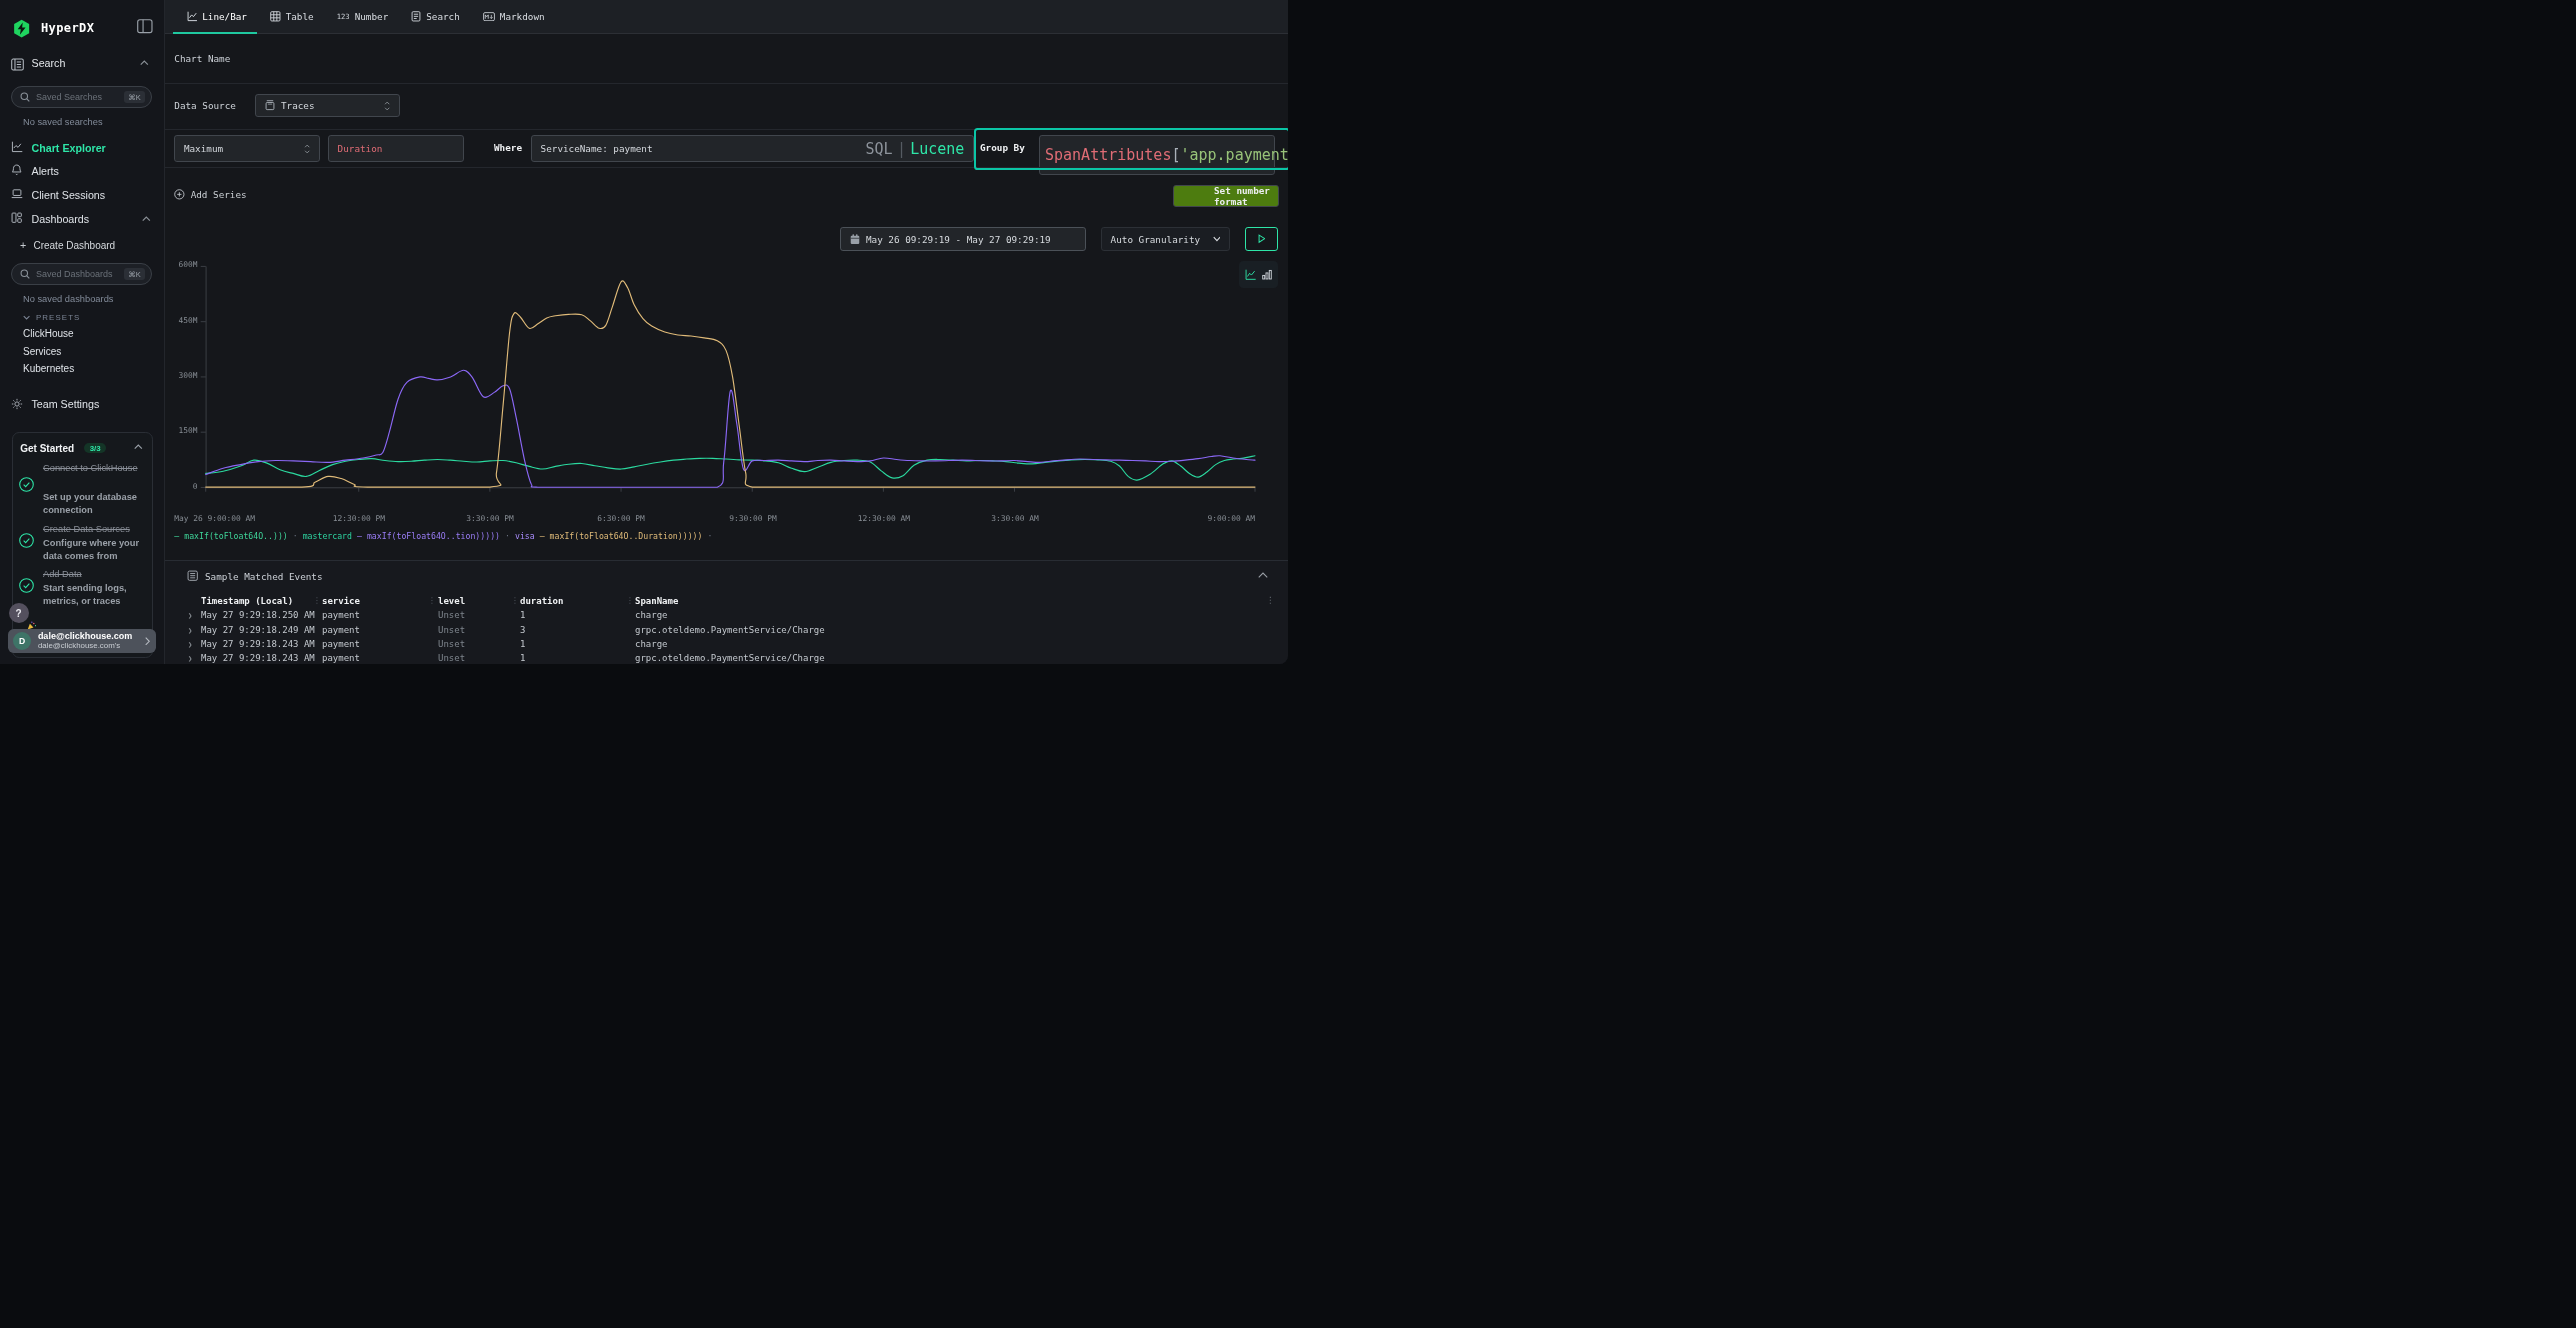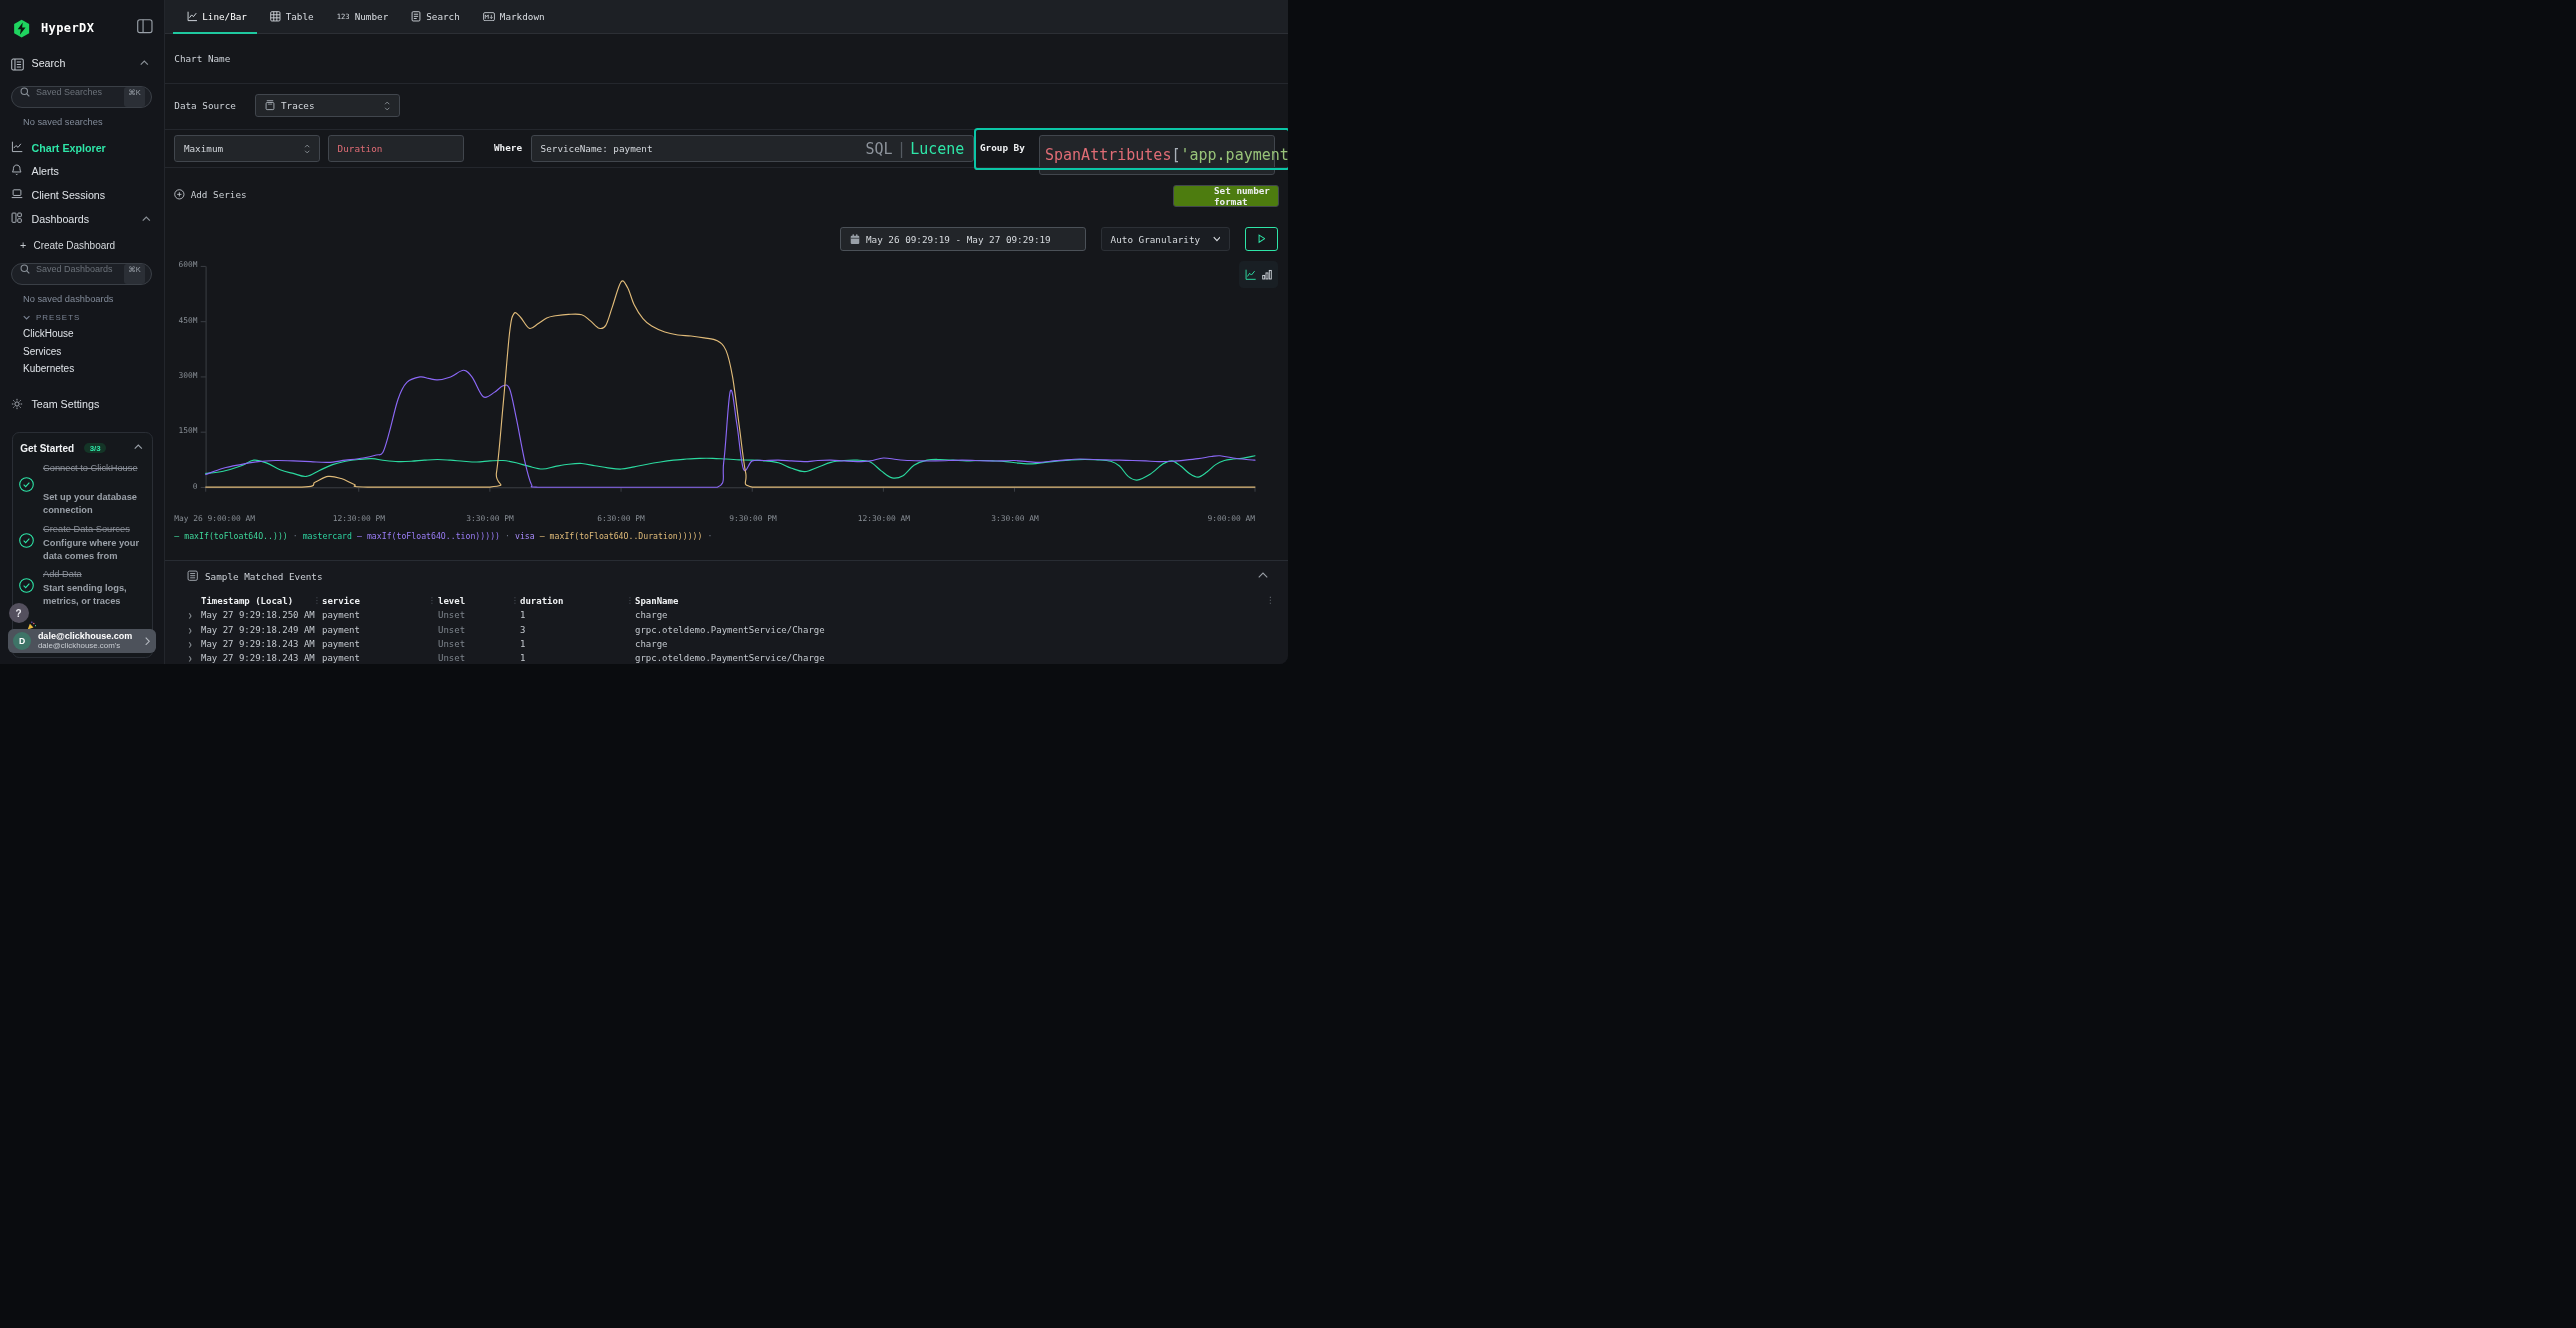--- a/index.html
+++ b/index.html
@@ -11,21 +11,21 @@
   .sidebar { position:relative; width:165px; height:664px; background:#14161b; border-right:0.7px solid #23262c;
              font-family:"Liberation Sans", sans-serif; flex:none; }
   .abs { position:absolute; }
   .logo-hex { left:12px; top:18.6px; }
   .logo-text { left:41px; top:21px; font-family:"DejaVu Sans Mono",monospace; font-weight:bold; font-size:12px; color:#fff; letter-spacing:0.4px;}
   .panel-icon { left:137px; top:19.3px; color:#9aa1a9; }
   .side-sec { left:11.4px; top:58px; color:#b9c0c8; }
   .side-sec-label { left:31.5px; top:57px; font-size:10.7px; font-weight:500; color:#e3e6ea; }
   .sec-chev { left:140px; top:60px; color:#8b9198; }
   .pill { left:10.7px; width:141px; height:22px; background:#1d2026; border:0.7px solid #3a3f46; border-radius:11.4px;
-          display:flex; padding:0 5.7px 0 8.6px; }
+          display:flex; align-items:center; padding:0 5.7px 0 8.6px; }
   .pill .ph { color:#6b7179; font-size:9px; margin-left:5.7px; flex:1; }
   .kbd { background:#2b2f36; color:#9aa1a9; font-size:7.5px; padding:1.4px 4.3px; border-radius:2.9px; }
   .muted-line { color:#828b99; font-size:9.3px; }
   .nav-item { left:0; width:165px; height:21.5px; }
   .nav-ic { position:absolute; left:11.4px; top:2.1px; color:#aeb4bc; }
   .nav-lb { position:absolute; left:31.5px; top:2.9px; font-size:10.7px; color:#dfe3e8; }
   .nav-lb.active { color:#2ee6a8; font-weight:bold; }
   .nav-chev { position:absolute; left:142px; top:5.7px; color:#8b9198; }
   .plus { color:#c7ccd2; font-size:10.7px; }
   .presets { color:#7b8494; font-size:7.9px; letter-spacing:1.1px; }

